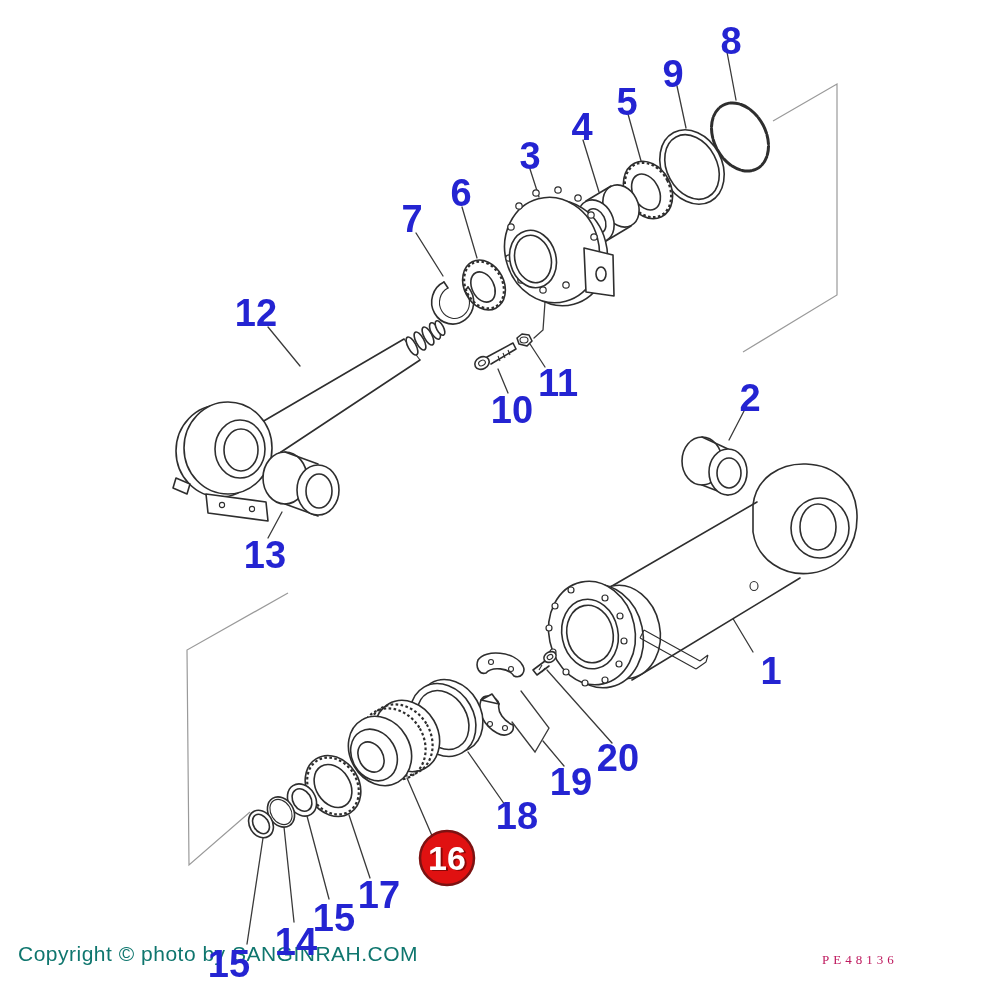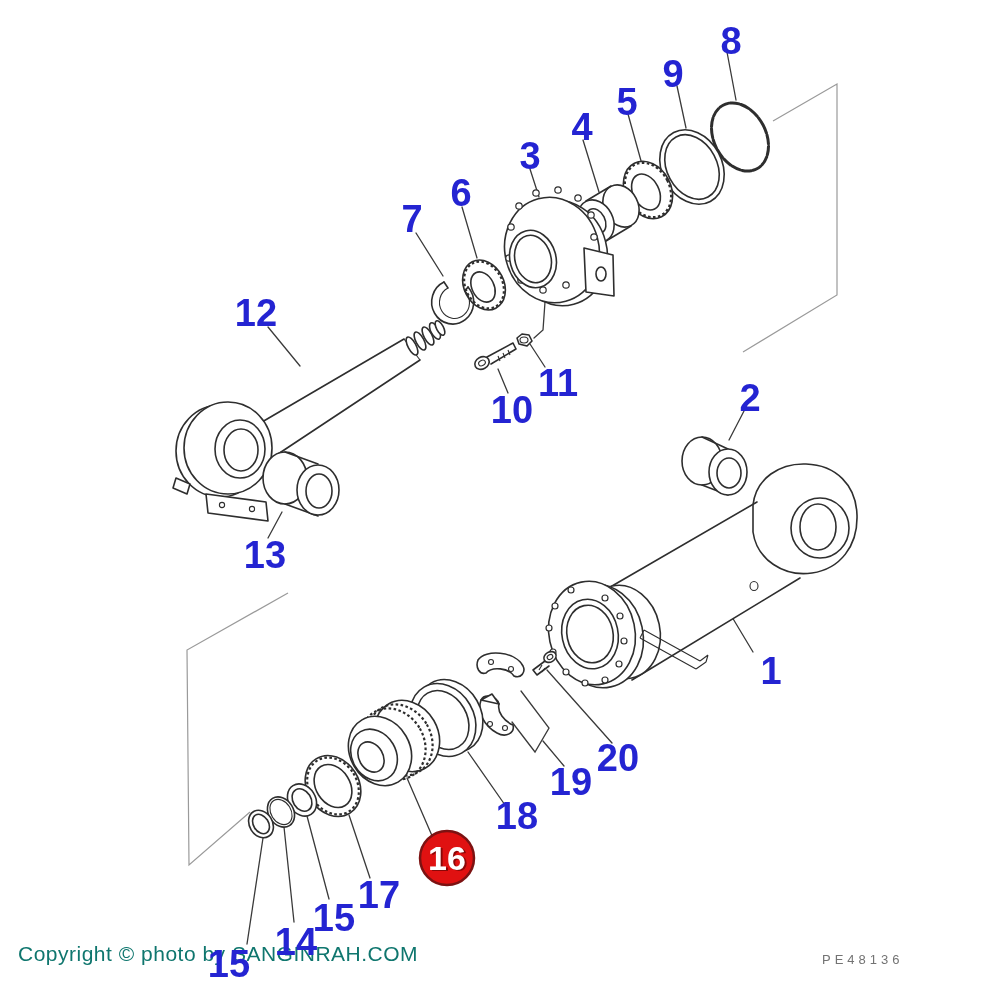--- a/index.html
+++ b/index.html
@@ -2,21 +2,21 @@
 <html><head>
 <meta charset="utf-8">
 <style>
   html,body{margin:0;padding:0;background:#fff;}
   #stage{position:relative;width:1000px;height:1000px;background:#ffffff;overflow:hidden;
          font-family:"Liberation Sans",sans-serif;}
   #artwork{position:absolute;left:0;top:0;z-index:2;}
   .footer-copyright{position:absolute;left:18px;top:942px;z-index:1;
       font-size:21px;color:#0f766e;letter-spacing:0.5px;white-space:nowrap;}
   .footer-code{position:absolute;left:822px;top:952px;z-index:1;
-      font-family:Liberation Sans, sans-serif;font-size:13px;letter-spacing:4px;color:#737373;}
+      font-family:Liberation Serif, serif;font-size:13px;letter-spacing:4px;color:#be185d;}
   
   .ln{stroke:#2e2e2e;stroke-width:1.6;fill:none;stroke-linecap:round;stroke-linejoin:round;}
   .fw{stroke:#2e2e2e;stroke-width:1.6;fill:#ffffff;stroke-linejoin:round;}
   .tex{stroke:#2e2e2e;stroke-width:2.2;fill:none;stroke-dasharray:2.6 2.4;}
   .thin{stroke:#2e2e2e;stroke-width:1.1;fill:none;}
   .leader{stroke:#3a3a3a;stroke-width:1.3;fill:none;stroke-linecap:round;}
   .sheet{stroke:#9a9a9a;stroke-width:1.2;fill:none;stroke-linejoin:miter;}
   .hole{stroke:#2e2e2e;stroke-width:1.2;fill:#ffffff;}
   .callout{fill:#2424d2;font:700 38px "Liberation Sans",sans-serif;text-anchor:middle;}
   .callout-hl{fill:#ffffff;font:700 34px "Liberation Sans",sans-serif;text-anchor:middle;}

